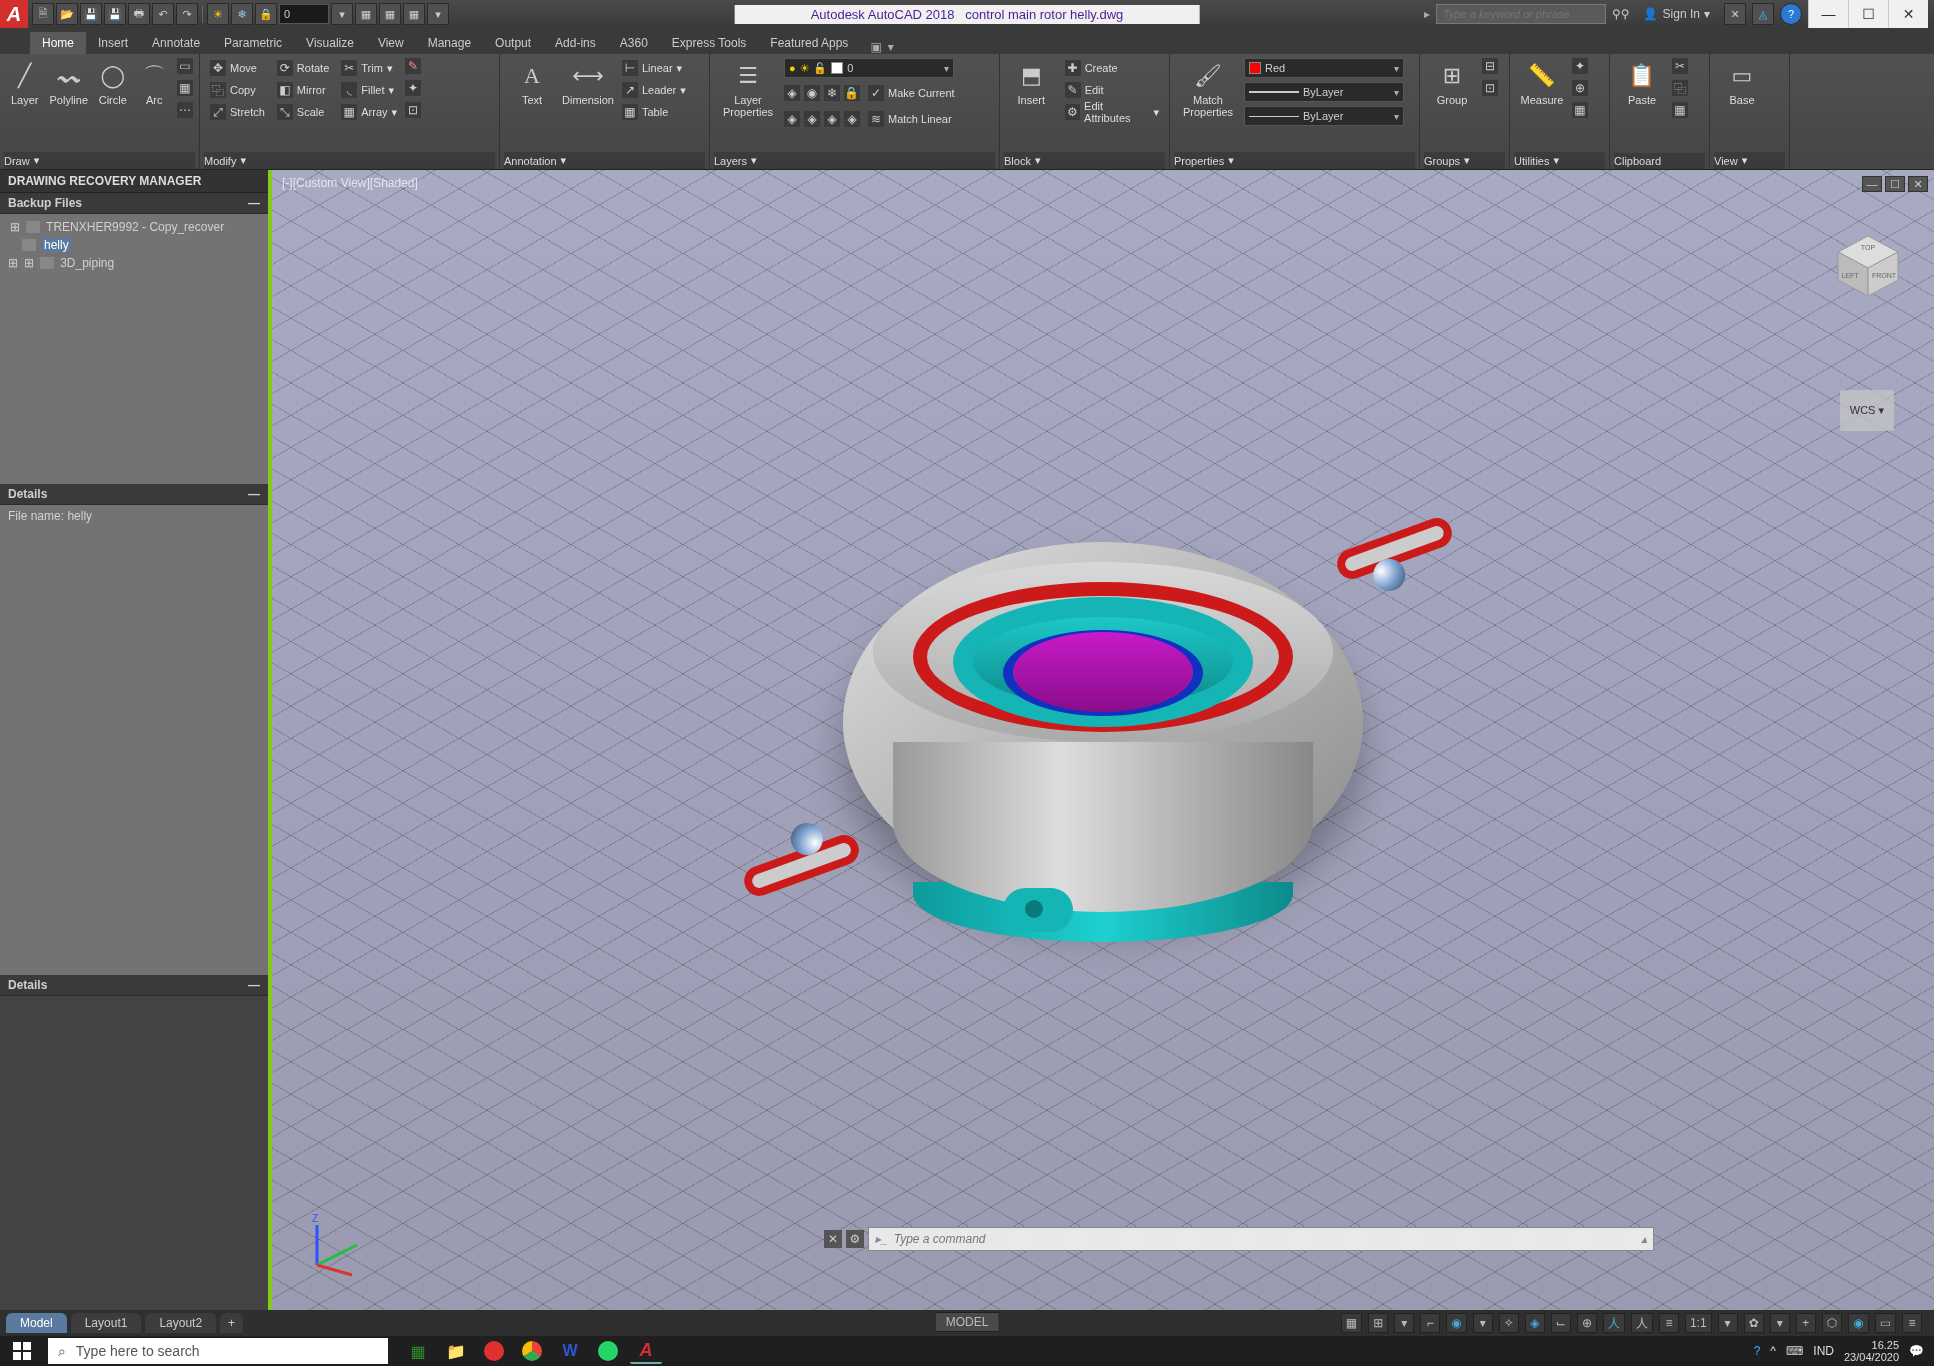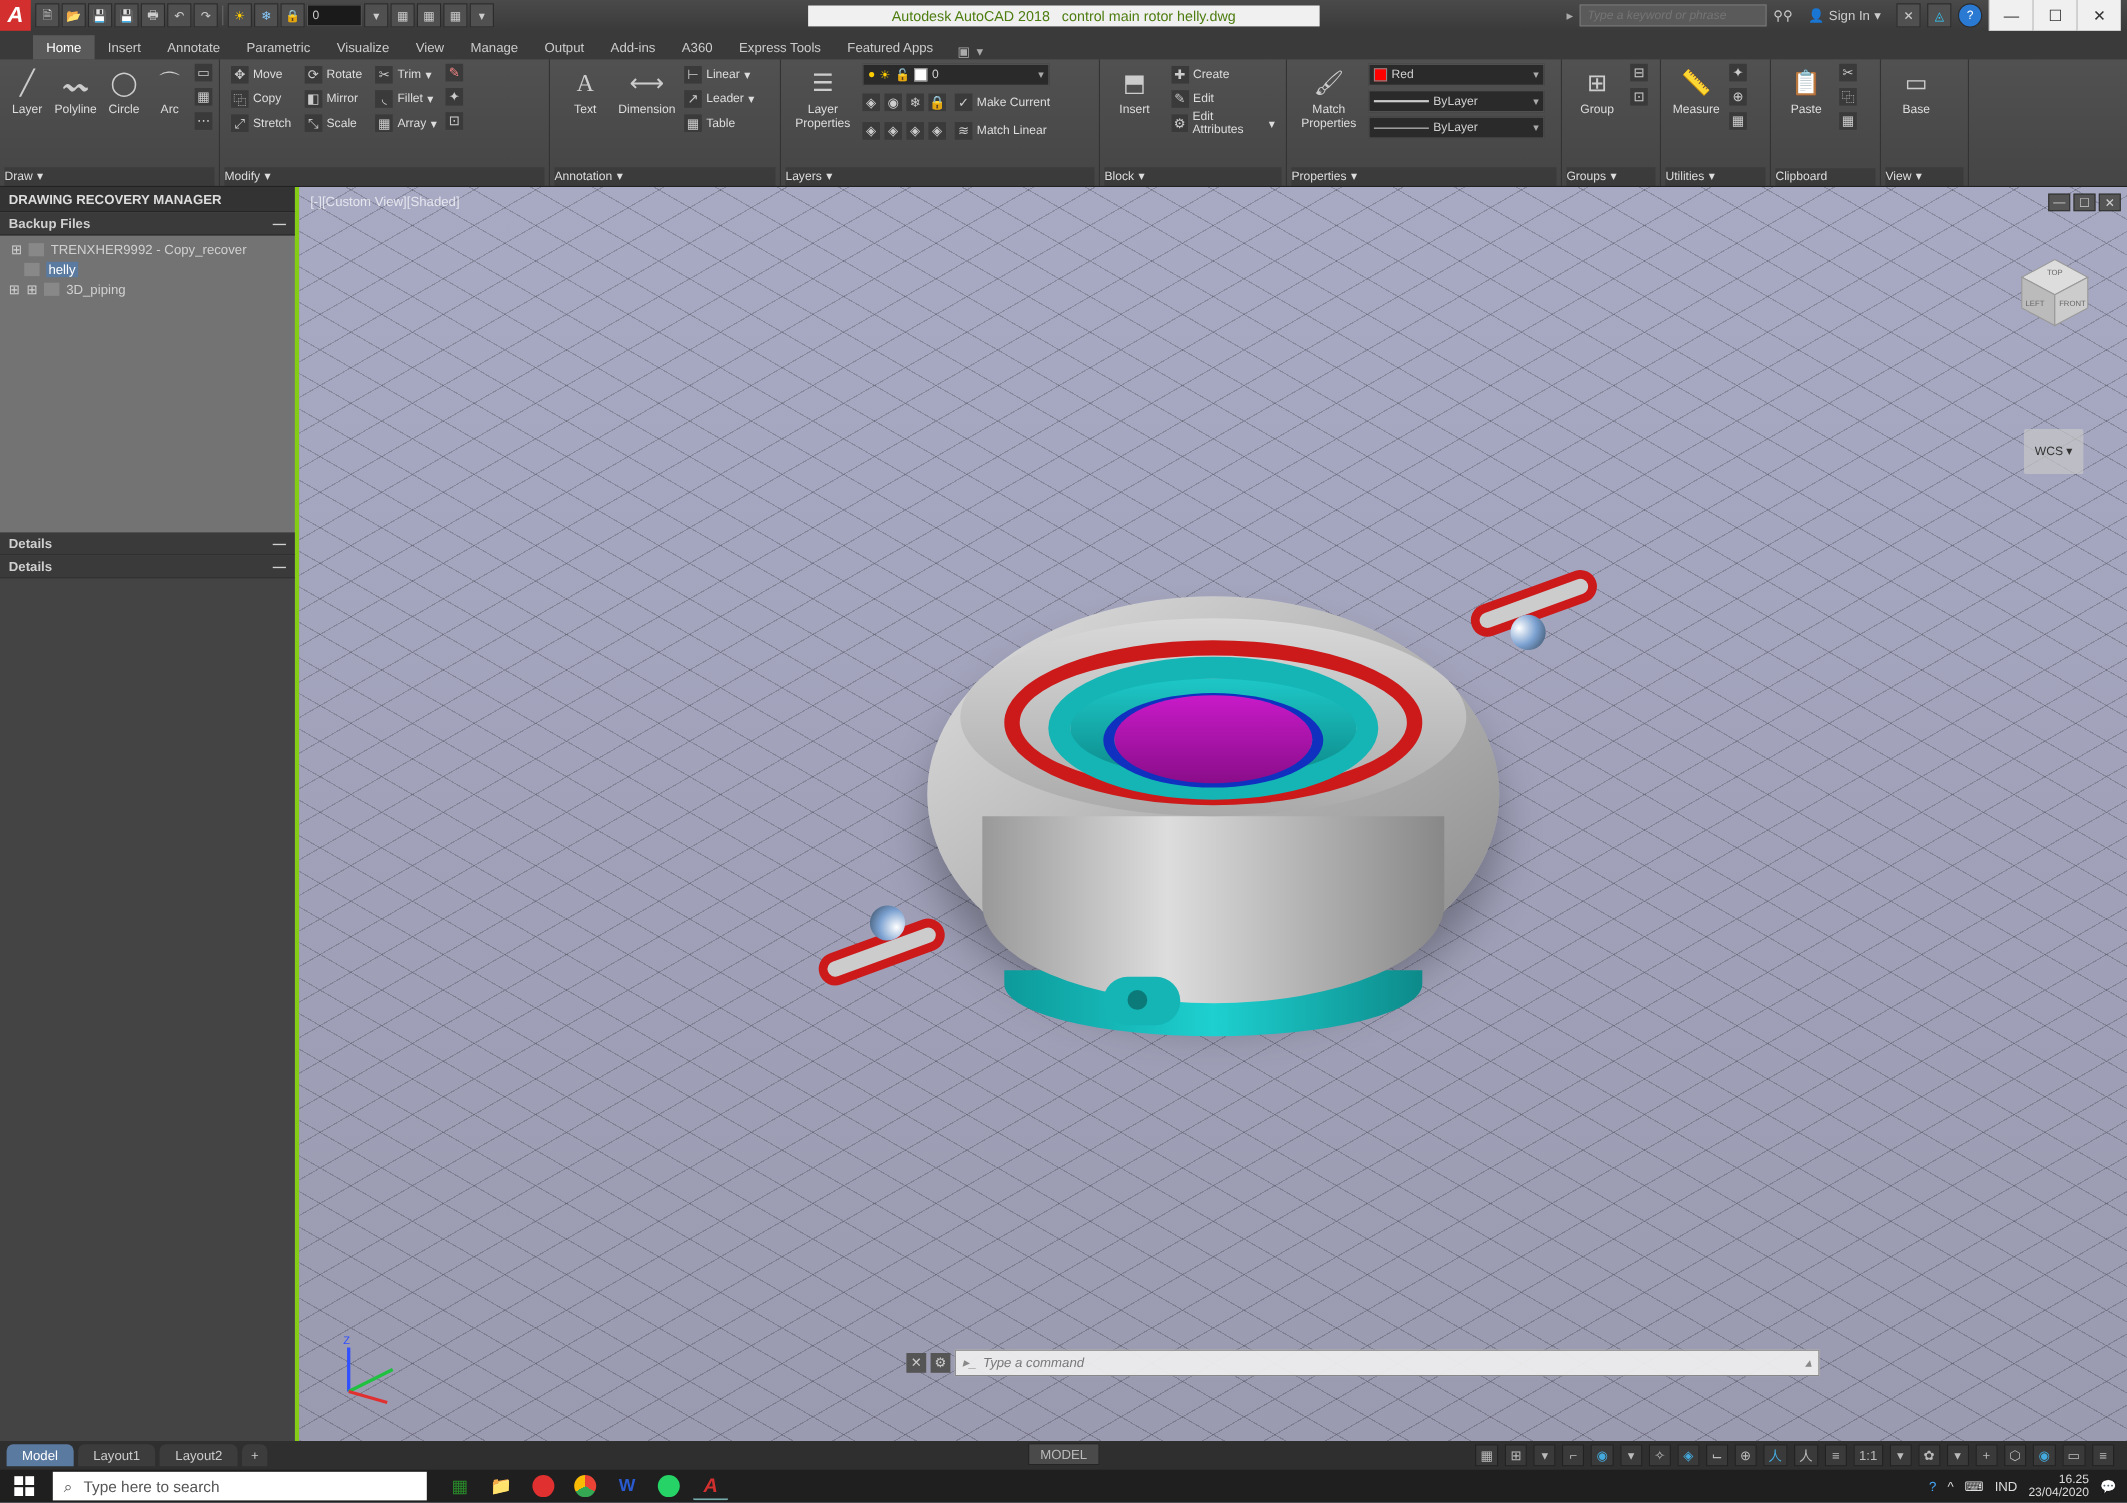--- a/index.html
+++ b/index.html
@@ -5,21 +5,21 @@
 * { margin:0; padding:0; box-sizing:border-box; font-family:"Segoe UI",Arial,sans-serif; }
 body { width:1934px; height:1366px; background:#3b3b3b; overflow:hidden; position:relative; color:#d0d0d0; font-size:12px; }
 
 
 .titlebar { height:28px; background:linear-gradient(#4a4a4a,#3a3a3a); display:flex; align-items:center; position:relative; }
 .app-logo { width:28px; height:28px; background:#d32f2f; color:#fff; display:flex; align-items:center; justify-content:center; font-weight:bold; font-size:20px; font-style:italic; }
 .qat { display:flex; align-items:center; gap:2px; padding:0 4px; }
 .qat-btn { width:22px; height:22px; background:#505050; border:1px solid #2a2a2a; display:flex; align-items:center; justify-content:center; font-size:11px; color:#ccc; }
 .qat-sep { width:1px; height:18px; background:#666; margin:0 2px; }
 .qat-input { width:50px; height:20px; background:#1a1a1a; border:1px solid #555; color:#ccc; padding:0 4px; font-size:11px; }
-.title-text { position:absolute; left:50%; transform:translateX(-50%); color:#4d7c0f; font-size:13px; background:#f0f0f0; padding:2px 76px; }
+.title-text { position:absolute; left:50%; transform:translateX(-50%); color:#4c1d95; font-size:13px; background:#f0f0f0; padding:2px 76px; }
 .title-right { margin-left:auto; display:flex; align-items:center; gap:6px; padding-right:6px; }
 .search-box { width:170px; height:20px; background:#5a5a5a; border:1px solid #777; color:#aaa; padding:0 6px; font-size:11px; font-style:italic; }
 .signin { display:flex; align-items:center; gap:4px; color:#ccc; font-size:12px; padding:0 8px; }
 .win-btns { display:flex; }
 .win-btn { width:40px; height:28px; display:flex; align-items:center; justify-content:center; font-size:14px; color:#333; background:#f0f0f0; border-left:1px solid #ccc;}
 
 
 .tabstrip { height:26px; background:#3a3a3a; display:flex; align-items:flex-end; padding-left:30px; }
 .tab { padding:4px 12px; color:#ccc; font-size:12px; cursor:pointer; }
 .tab.active { background:#5a5a5a; color:#fff; }
@@ -438,20 +438,24 @@
         <span>⊞</span>
         <span>⊞</span>
         <span class="tree-ico"></span>
         <span>3D_piping</span>
       </div>
   </div>
   <div class="lp-section">
       <span>Details</span>
       <span>—</span>
     </div>
+  <div class="lp-content lp-details" style="height:470px">
+    <span>File name:</span>
+    <span>helly</span>
+  </div>
   <div class="lp-section">
       <span>Details</span>
       <span>—</span>
     </div>
   <div class="lp-preview-body"></div>
 </div>
 
 <div class="viewport">
   <div class="grid-bg"></div>
   <div class="vp-label">[-][Custom View][Shaded]</div>

